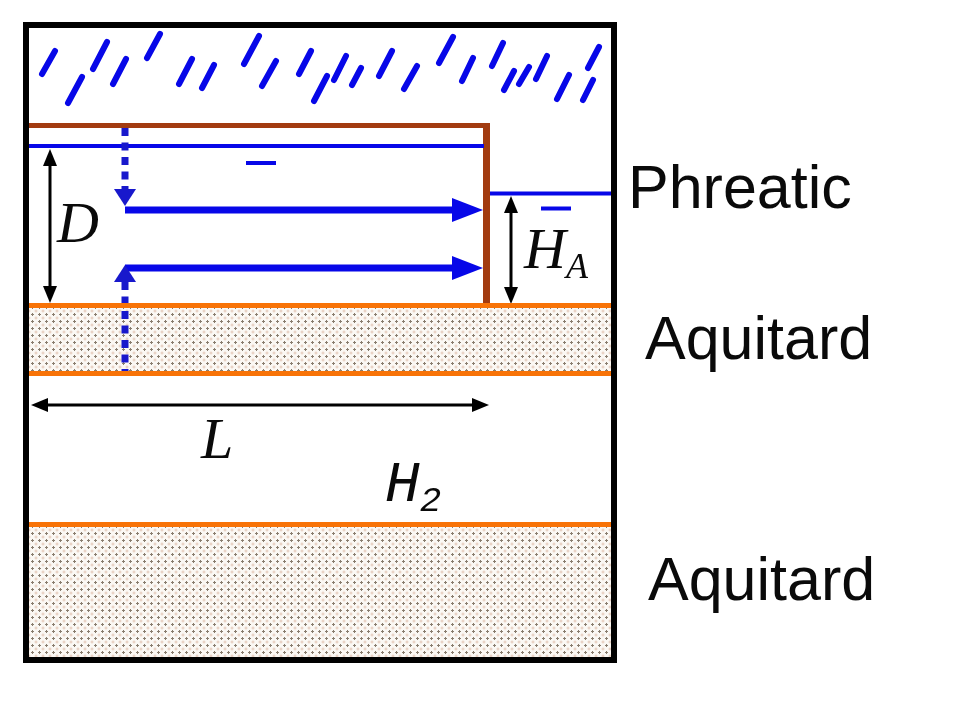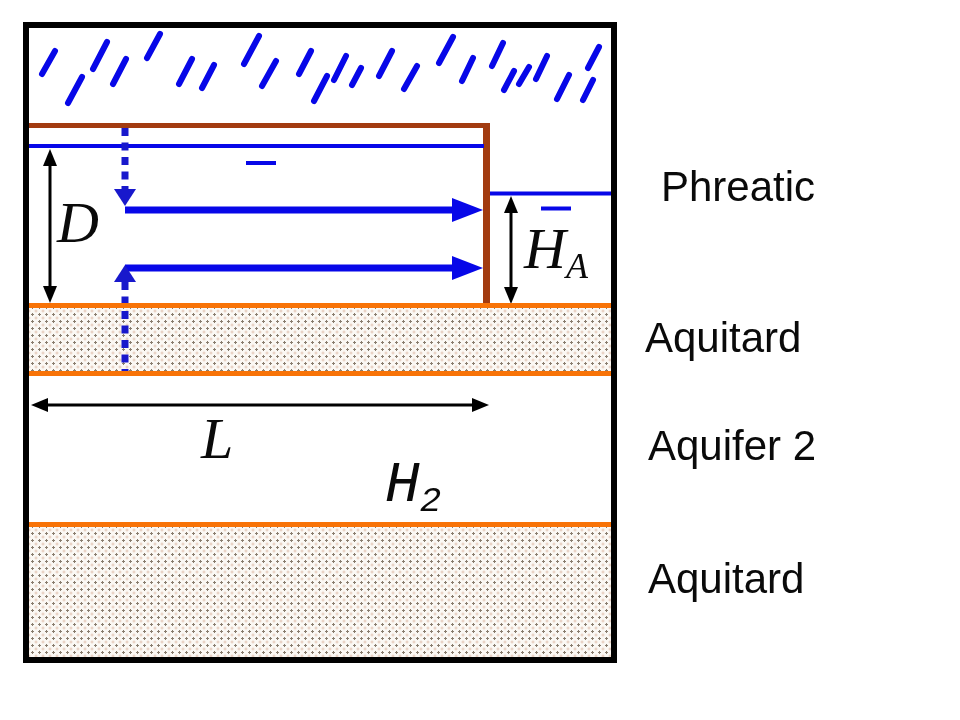--- a/index.html
+++ b/index.html
@@ -10,21 +10,21 @@
   .stipple{position:absolute;background-color:#FBF8F4;
     background-image:
       radial-gradient(#8A7D6E 1px, transparent 1.4px),
       radial-gradient(#E3C6B6 1px, transparent 1.4px);
     background-size:7px 7px,7px 7px;
     background-position:0 0,3.5px 3.5px;}
   .stipple.upper{left:29px;top:304px;width:582px;height:71px;}
   .stipple.lower{left:29px;top:523px;width:582px;height:134px;}
   svg.overlay{position:absolute;left:0;top:0;width:960px;height:720px;}
   .lbl{position:absolute;color:#0a0a0a;white-space:nowrap;}
-  .sans{font-size:42px;line-height:54px;}
+  .sans{font-size:61px;line-height:54px;}
   .serif{font-family:"Liberation Serif", serif;font-style:italic;font-size:58px;line-height:1;}
   .sub{font-size:0.62em;vertical-align:-0.28em;}
   .phreatic{left:628px;top:160px;width:220px;text-align:center;}
   .aquitard-upper{left:645px;top:311px;}
   .aquifer2{left:648px;top:419px;}
   .aquitard-lower{left:648px;top:552px;}
   .dim-D{left:57px;top:194px;}
   .dim-HA{left:524px;top:220px;}
   .dim-L{left:201px;top:410px;}
   .dim-H2{left:385px;top:457px;font-family:Liberation Mono, monospace;}
@@ -125,15 +125,14 @@
   </div>
   <div class="lbl serif dim-L">L</div>
   <div class="lbl serif dim-H2">
     <span>H</span><span class="sub">2</span>
   </div>
 
   <div class="lbl sans phreatic">
     <div>Phreatic</div>
   </div>
   <div class="lbl sans aquitard-upper">Aquitard</div>
-  <div class="lbl sans aquifer2">Aquifer 2</div>
   <div class="lbl sans aquitard-lower">Aquitard</div>
 </div>
 
 </body></html>

